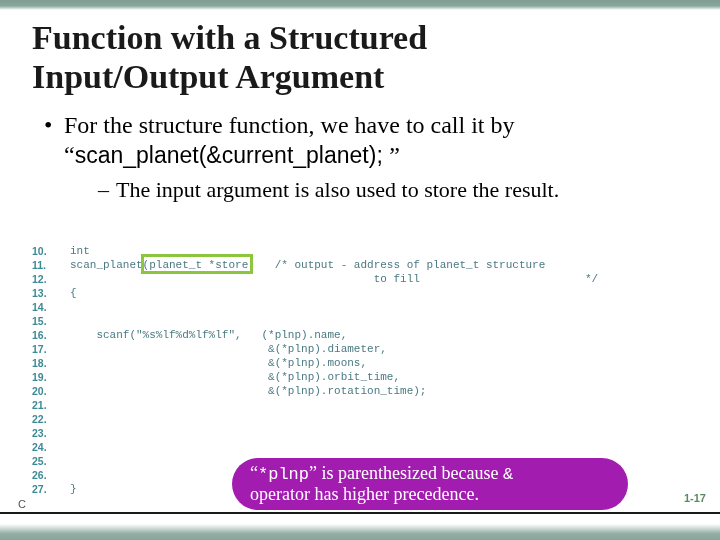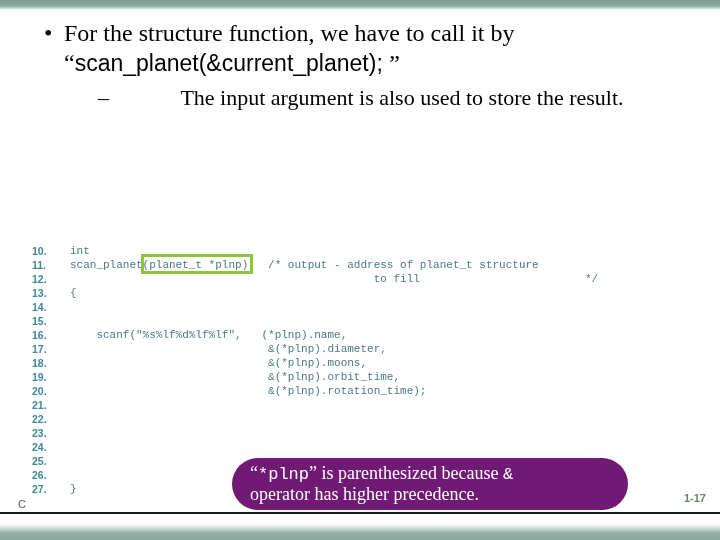--- a/index.html
+++ b/index.html
@@ -68,21 +68,20 @@
     list-style: none;
     padding-left: 34px;
     margin-top: 6px;
   }
   ul.sub > li {
     font-size: 22px;
     color: #000;
     position: relative;
     padding-left: 18px;
     line-height: 1.25;
-    text-align: center;
   }
   ul.sub > li::before {
     content: "–";
     position: absolute;
     left: 0;
   }
   .code-block {
     position: absolute;
     left: 32px;
     top: 244px;
@@ -122,21 +121,21 @@
     width: 112px;
     height: 20px;
     pointer-events: none;
   }
   .callout {
     position: absolute;
     left: 232px;
     top: 458px;
     width: 396px;
     height: 52px;
-    background: #701a75;
+    background: #a21caf;
     border-radius: 26px;
     padding: 6px 18px;
     display: flex;
     flex-direction: column;
     justify-content: center;
     color: #fff;
     font-family: "Times New Roman", serif;
     font-size: 18px;
     line-height: 1.15;
   }
@@ -161,20 +160,24 @@
     font-size: 11px;
     color: #555;
   }
 </style>
 </head>
 <body>
 
 <div class="top-border"></div>
 
 <div class="slide">
+  <h1>
+    <span>Function with a Structured</span><br>
+    <span>Input/Output Argument</span>
+  </h1>
 
   <ul class="main">
     <li>
       <span>For the structure function, we have to call it by</span><br>
       <span>“</span><span class="code-inline">scan_planet(</span><span class="code-inline">&amp;</span><span class="code-inline">current_planet); </span><span>”</span>
       <ul class="sub">
         <li>
           <span>The input argument is also used to store the result.</span>
         </li>
       </ul>
@@ -197,21 +200,21 @@
     <div>20.</div>
     <div>21.</div>
     <div>22.</div>
     <div>23.</div>
     <div>24.</div>
     <div>25.</div>
     <div>26.</div>
     <div>27.</div>
   </div>
   <div class="code-lines"><span>int</span>
-<span>scan_planet(planet_t *plnp)</span>   <span>/* output - address of planet_t structure</span>
+<span>scan_planet(planet_t *store)</span>   <span>/* output - address of planet_t structure</span>
 <span>                                              to fill                         */</span>
 <span>{</span>
 
 
 <span>    scanf("%s%lf%d%lf%lf",   (*plnp).name,</span>
 <span>                              &amp;(*plnp).diameter,</span>
 <span>                              &amp;(*plnp).moons,</span>
 <span>                              &amp;(*plnp).orbit_time,</span>
 <span>                              &amp;(*plnp).rotation_time);</span>
 

